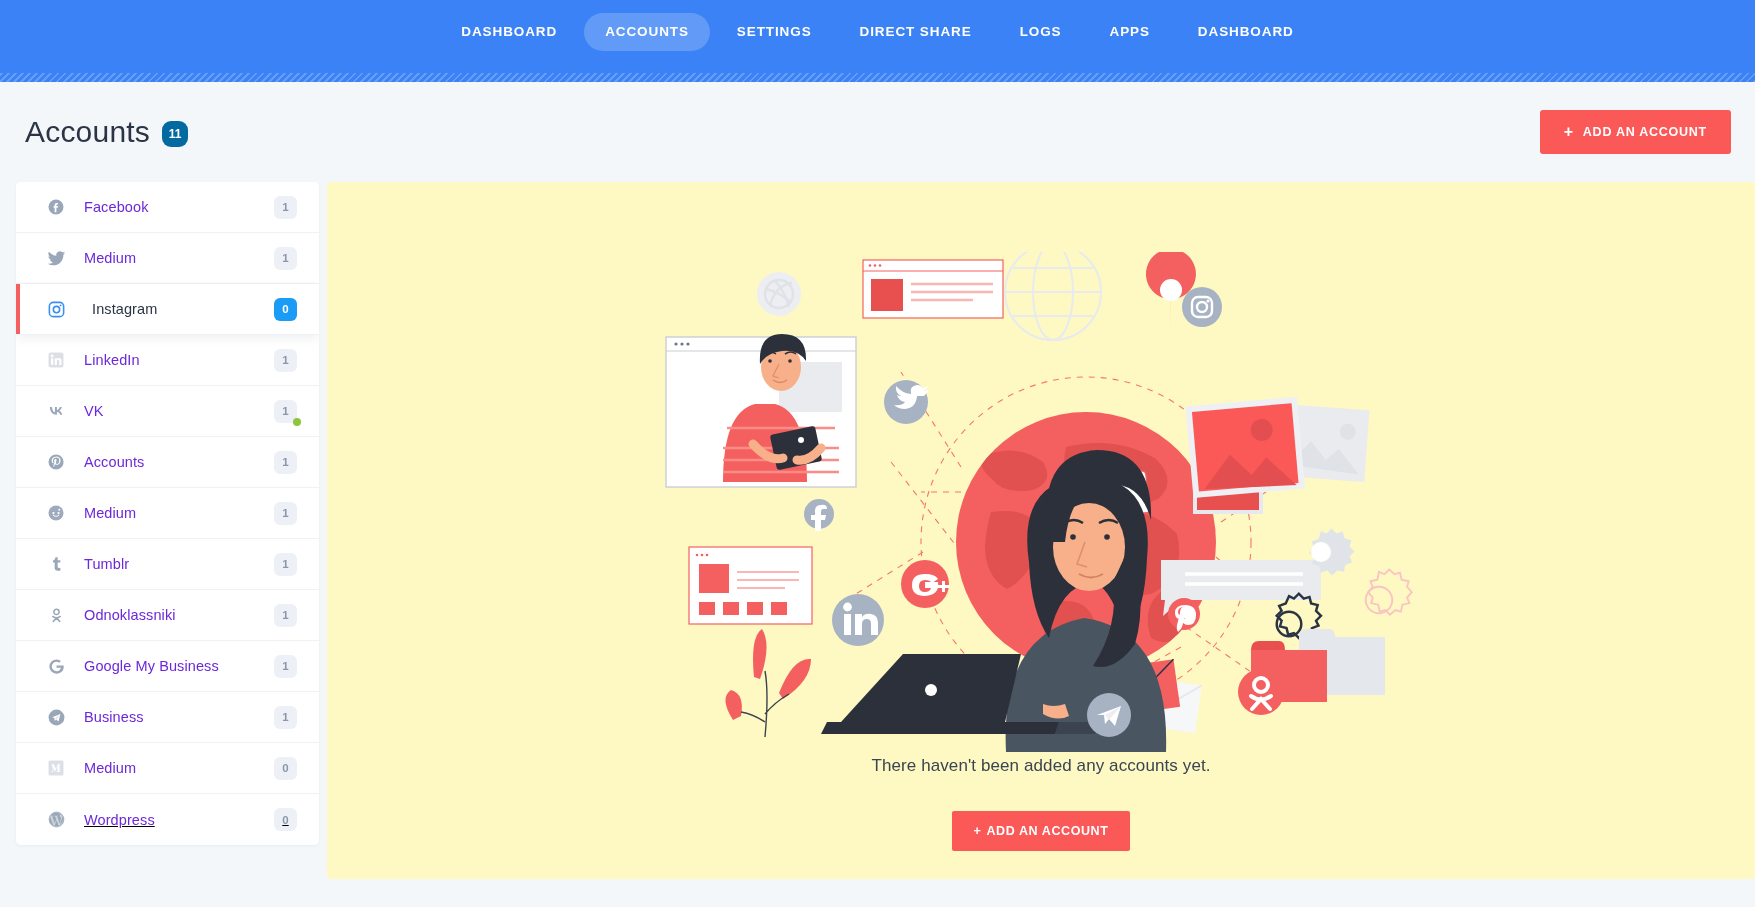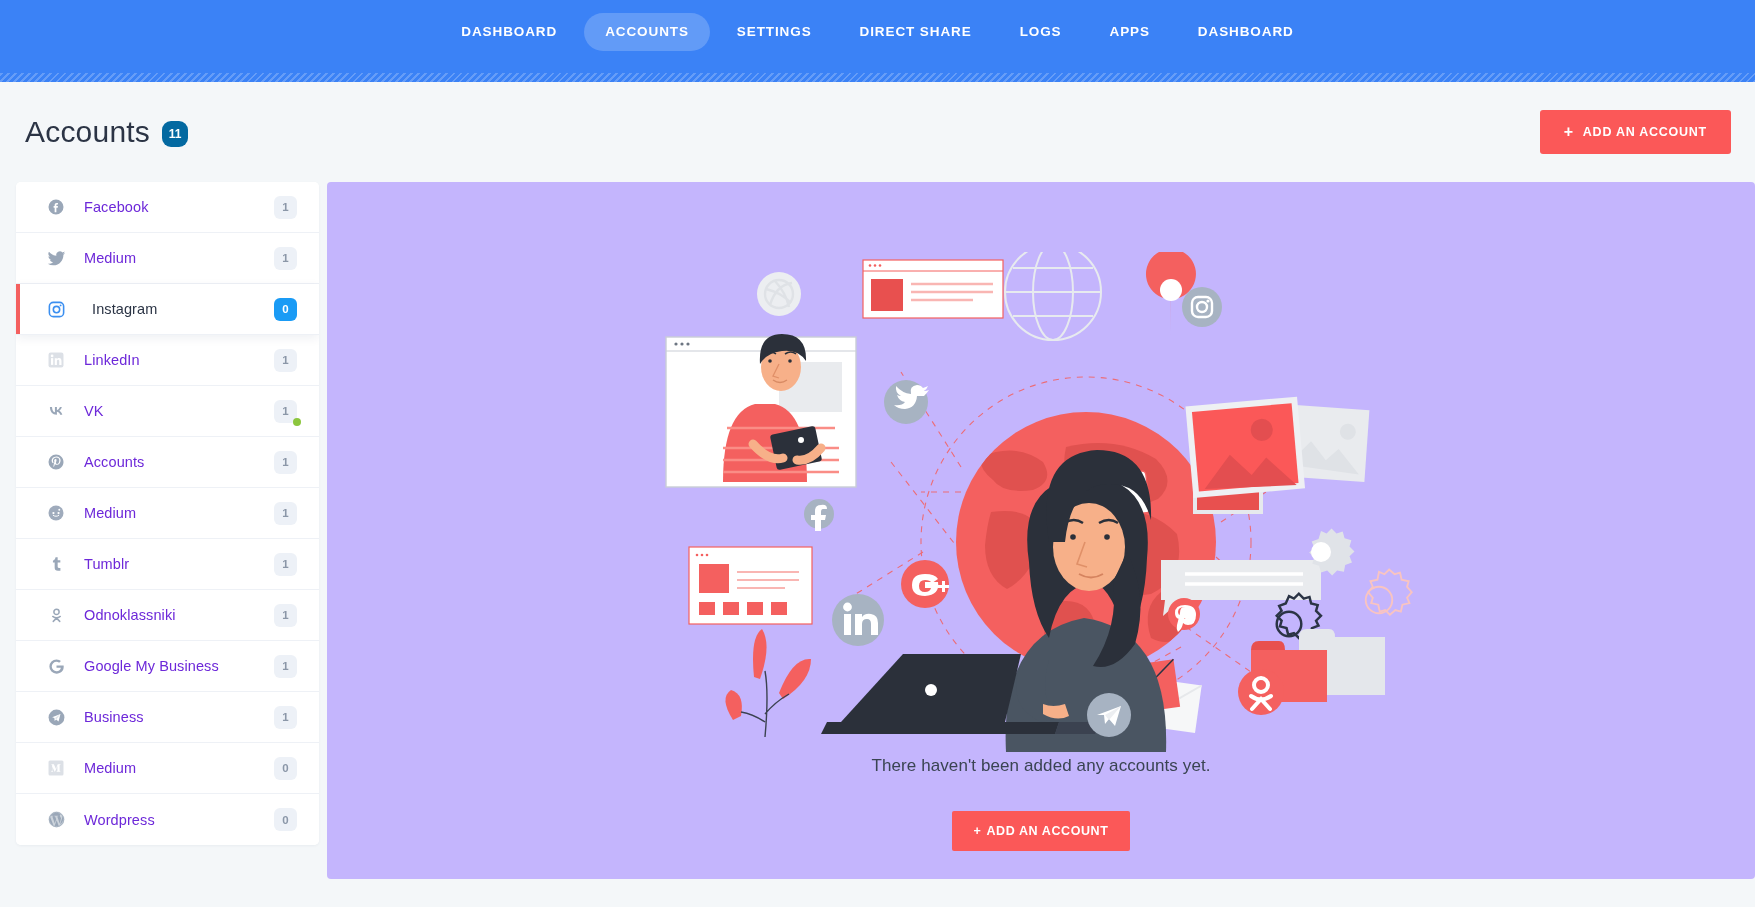--- a/index.html
+++ b/index.html
@@ -104,21 +104,21 @@
   }
   .acc-row {
     position: relative;
     display: flex; align-items: center;
     height: 51px;
     padding: 0 22px 0 30px;
     border-bottom: 1px solid #eef1f6;
     cursor: pointer;
     background: #fff;
   }
-  .acc-row:last-child { border-bottom: none; }
+  .acc-row:last-child { border-bottom: none; text-decoration: underline; }
   .acc-row.active { box-shadow: 0 3px 10px rgba(20,40,80,0.07); z-index:2;gap:8px; }
   .acc-row.active::before {
     content: "";
     position: absolute; left: 0; top: 0; bottom: 0;
     width: 4px; background: #f4605f;
   }
   .acc-icon {
     width: 20px; height: 20px;
     display: flex; align-items: center; justify-content: center;
     margin-right: 18px;
@@ -148,21 +148,21 @@
   .acc-badge.blue { background: #1a9bf5; color: #fff; }
   .acc-badge .green-dot {
     position: absolute; right: -4px; bottom: -3px;
     width: 8px; height: 8px; border-radius: 50%;
     background: #8cc63e;
   }
 
   
   .main-panel {
     flex: 1;
-    background: #c4b5fd;
+    background: #fef9c3;
     border-radius: 4px;
     margin-right: 0;
     display: flex; flex-direction: column;
     align-items: center;
     justify-content: flex-start;
     position: relative;
     overflow: hidden;
   }
   .illus-wrap {
     margin-top: 70px;

